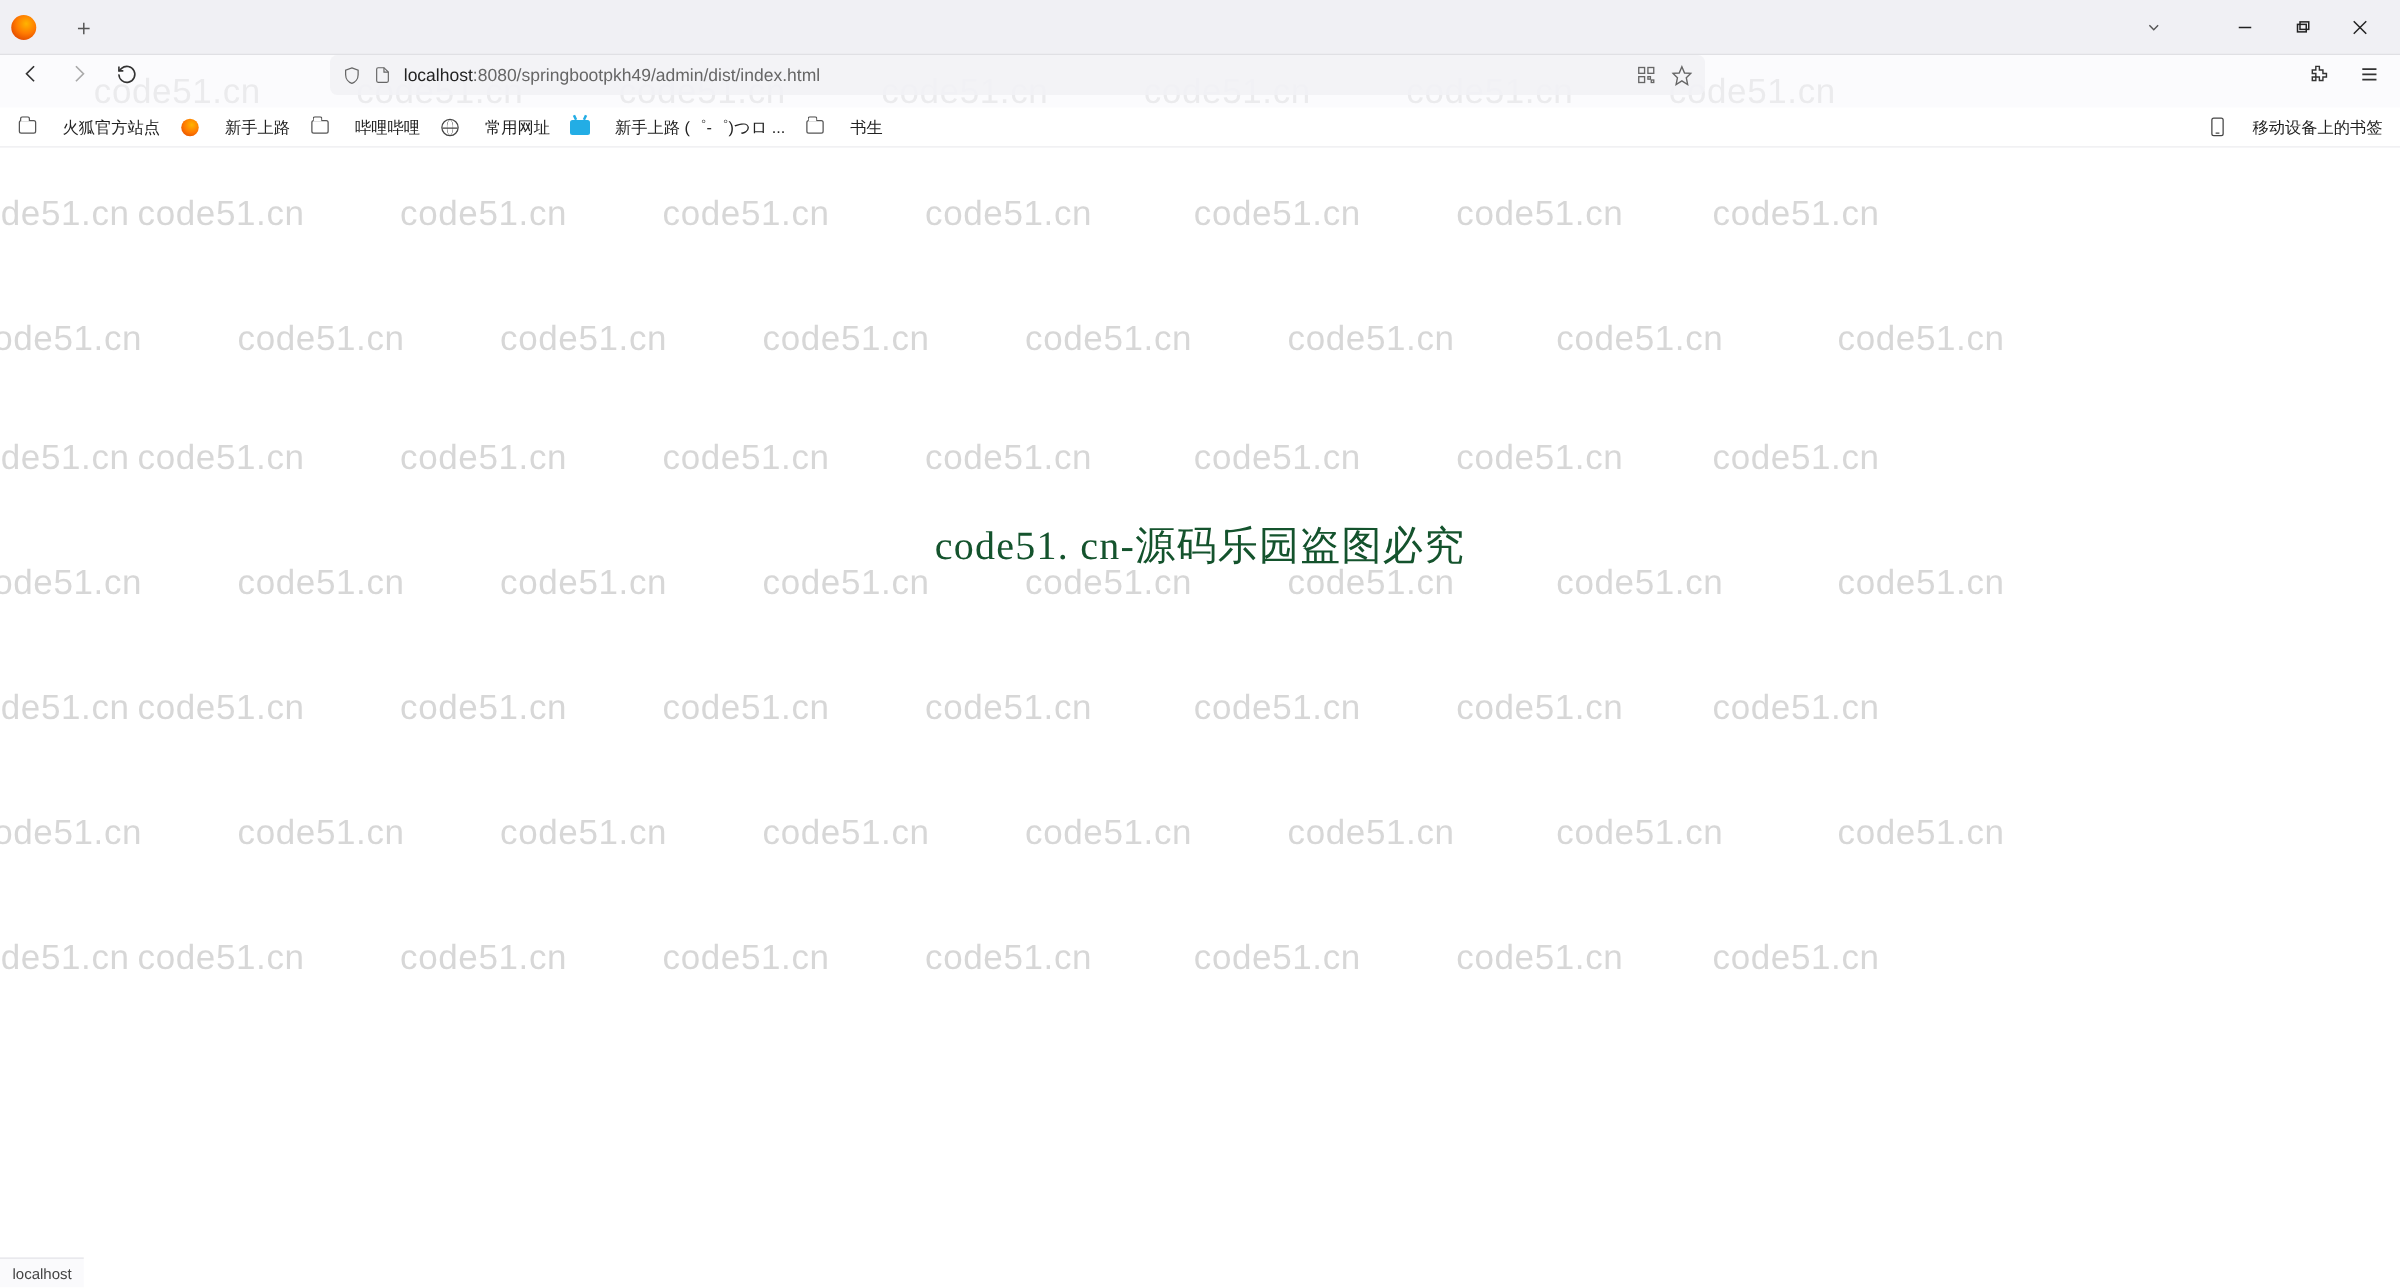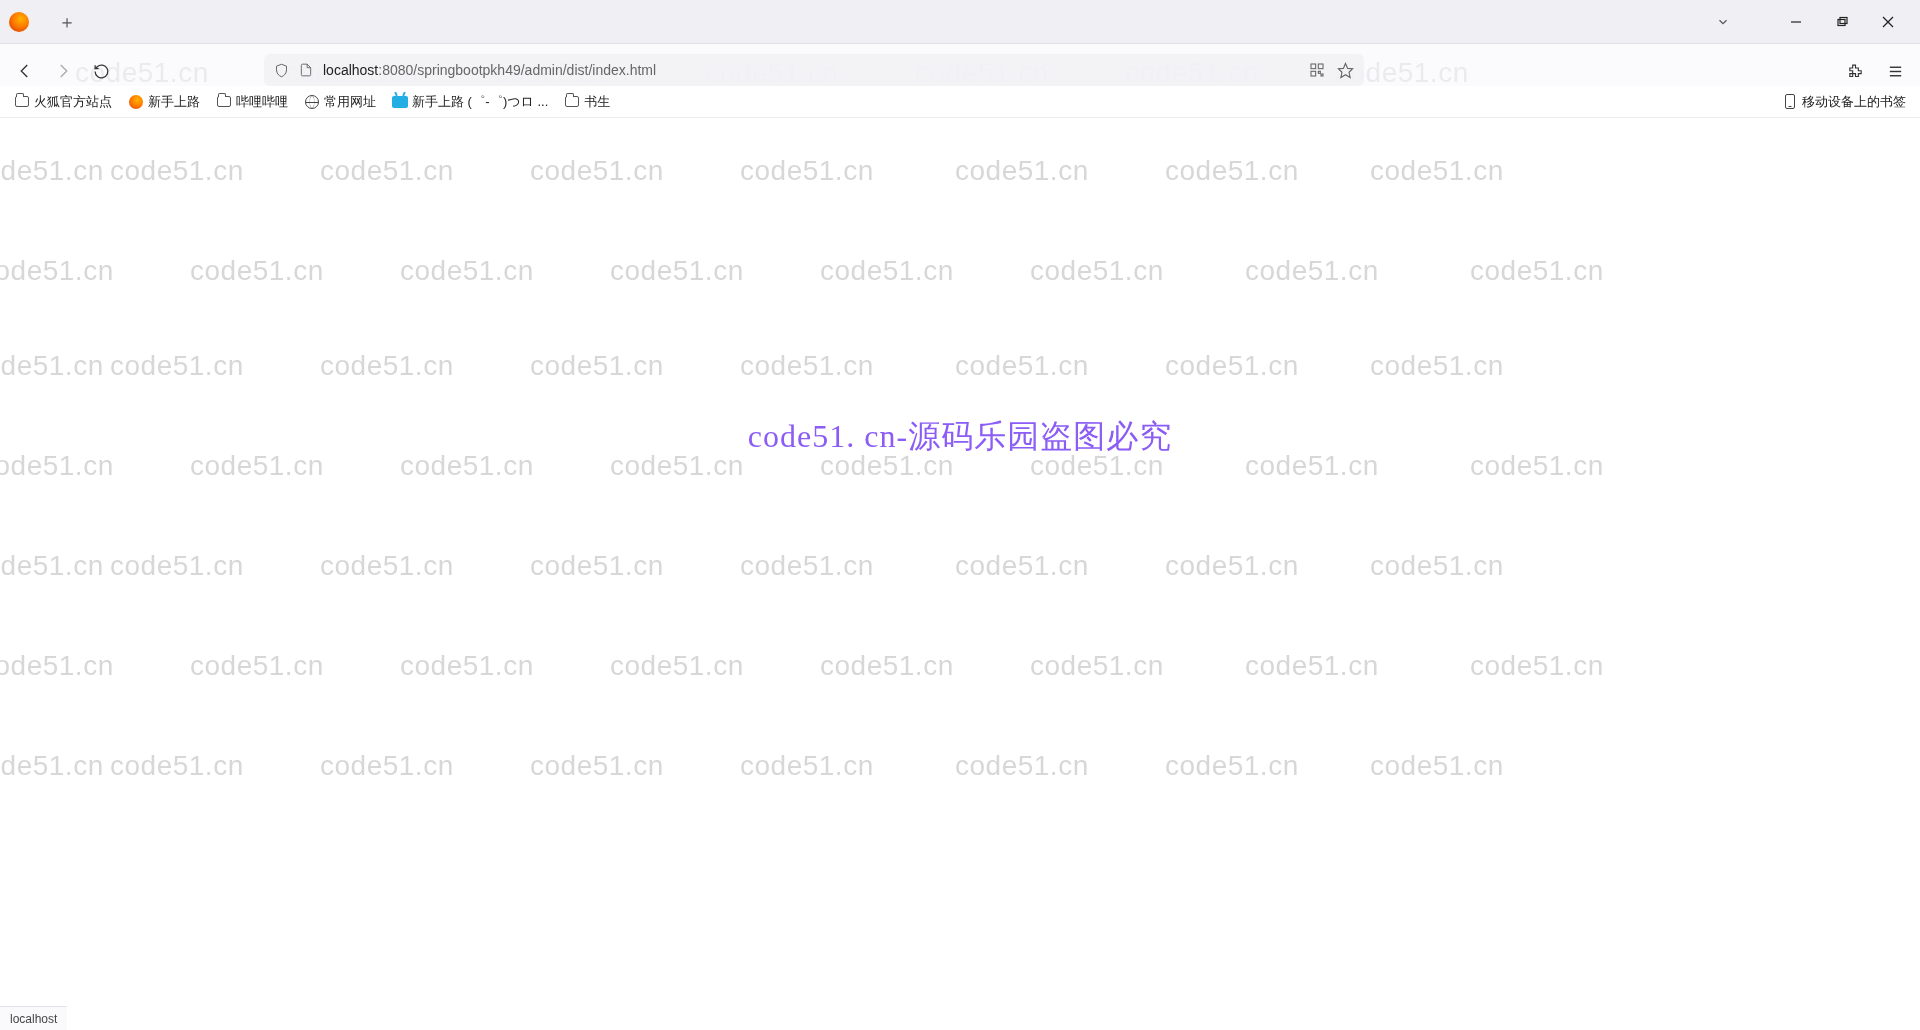--- a/index.html
+++ b/index.html
@@ -17,51 +17,51 @@
     .tab .dot { width: 6px; height: 6px; border-radius: 50%; background: #555; flex-shrink: 0; }
     .tab .title { flex: 1; font-size: 13px; color: #222; }
     .tab .close { font-size: 15px; color: #555; cursor: pointer; padding: 2px 4px; }
     .new-tab { margin-left: 8px; font-size: 18px; color: #555; padding: 4px 8px; cursor: pointer; }
     .title-spacer { flex: 1; }
     .win-controls { display: flex; gap: 2px; align-items: center; }
     .win-btn { width: 44px; height: 30px; display: flex; align-items: center; justify-content: center; color: #222; cursor: pointer; }
     .chev-down { margin-right: 40px; color: #555; font-size: 14px; padding: 4px; }
 
     
-    .toolbar { position: relative; z-index: 2; height: 42px; display: flex; align-items: flex-end; gap: 8px; padding: 0 10px; background: rgba(249,249,251,0.6); }
+    .toolbar { position: relative; z-index: 2; height: 42px; display: flex; align-items: flex-start; gap: 8px; padding: 0 10px; background: rgba(249,249,251,0.6); }
     .nav-btn { width: 30px; height: 30px; display: flex; align-items: center; justify-content: center; color: #333; border-radius: 4px; cursor: pointer; }
     .nav-btn.disabled { color: #aaa; }
     .urlbar { flex: 0 0 1100px; margin-left: 140px; height: 32px; background: rgba(242,242,245,0.9); border-radius: 6px; display: flex; align-items: center; padding: 0 10px; gap: 10px; }
     .urlbar .icon { color: #666; display: flex; align-items: center; }
     .url-text { flex: 1; font-size: 14px; color: #666; }
     .url-text .host { color: #222; }
     .urlbar-right { display: flex; gap: 12px; align-items: center; color: #666; }
     .toolbar-right { margin-left: auto; display: flex; gap: 10px; align-items: center; color: #444; }
 
     
     .bookmarks { position: relative; z-index: 2; height: 32px; display: flex; align-items: center; gap: 16px; padding: 0 14px; background: rgba(255,255,255,0.5); border-bottom: 1px solid rgba(224,224,228,0.6); font-size: 13px; color: #222; }
-    .bm { display: flex; align-items: center; gap: 4px; cursor: pointer; }
+    .bm { display: flex; align-items: center; gap: 20px; cursor: pointer; }
     .bm-icon { width: 16px; height: 16px; display: flex; align-items: center; justify-content: center; font-size: 13px; }
     .folder-ico { width: 14px; height: 11px; border: 1.2px solid #555; border-radius: 2px; position: relative; }
     .folder-ico::before { content: ""; position: absolute; top: -4px; left: 0; width: 6px; height: 3px; border: 1.2px solid #555; border-bottom: none; border-radius: 2px 2px 0 0; background: #fff; }
     .globe-ico { width: 14px; height: 14px; border: 1.3px solid #444; border-radius: 50%; position: relative; }
     .globe-ico::before { content: ""; position: absolute; inset: 0; border-left: 1.2px solid #444; border-right: 1.2px solid #444; border-radius: 50%; transform: scaleX(0.45); }
     .globe-ico::after { content: ""; position: absolute; left: 0; right: 0; top: 50%; border-top: 1.2px solid #444; }
     .ff-mini { width: 14px; height: 14px; border-radius: 50%; background: radial-gradient(circle at 60% 35%, #ffb400 0%, #ff7a00 50%, #e24a00 90%); }
     .bili-ico { width: 16px; height: 12px; background: #23ade5; border-radius: 2px; position: relative; }
     .bili-ico::before, .bili-ico::after { content: ""; position: absolute; width: 2px; height: 4px; background: #23ade5; top: -4px; }
     .bili-ico::before { left: 3px; transform: rotate(-25deg); }
     .bili-ico::after { right: 3px; transform: rotate(25deg); }
     .mobile-ico { width: 10px; height: 15px; border: 1.4px solid #444; border-radius: 2px; position: relative; }
     .mobile-ico::after { content: ""; position: absolute; bottom: 1px; left: 50%; transform: translateX(-50%); width: 3px; height: 1.5px; background: #444; }
     .bm-spacer { flex: 1; }
 
     
     .page { position: relative; z-index: 1; height: calc(100% - 44px - 42px - 32px - 24px); }
-    .center-text { position: absolute; left: 50%; top: 297px; transform: translateX(-50%); color: #8b5cf6; font-size: 32px; letter-spacing: 1px; font-family: "SimSun","NSimSun",serif; font-weight: 500; white-space: nowrap; }
+    .center-text { position: absolute; left: 50%; top: 297px; transform: translateX(-50%); color: #14532d; font-size: 32px; letter-spacing: 1px; font-family: "SimSun","NSimSun",serif; font-weight: 500; white-space: nowrap; }
 
     
     .statusbar { position: absolute; left: 0; bottom: 0; height: 24px; background: rgba(250,250,252,0.95); border-top: 1px solid #e4e4e8; padding: 0 10px; font-size: 12px; color: #444; display: flex; align-items: center; z-index: 3; }
 
     svg { display: block; }
   </style>
 </head>
 <body>
 
 <div class="watermark-layer" id="watermark-layer">

